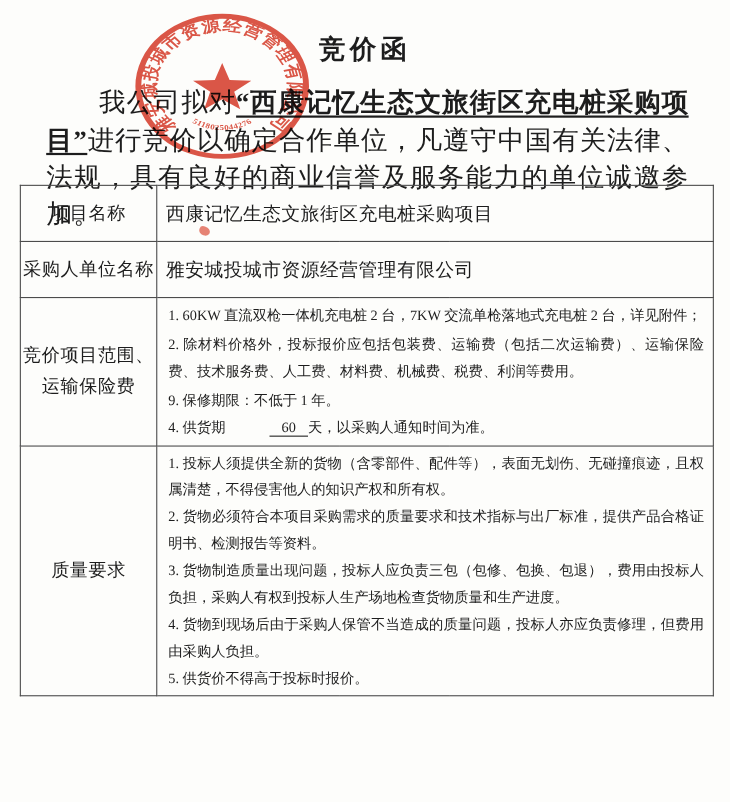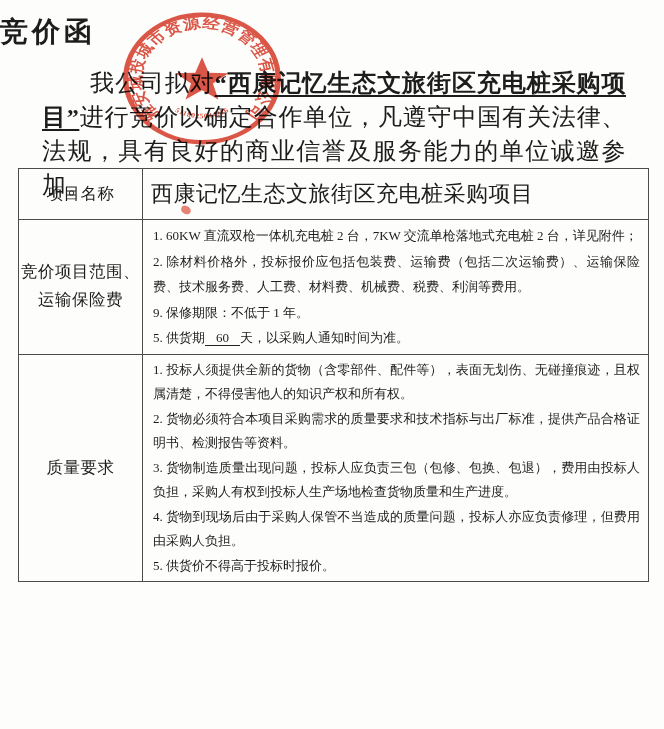--- a/index.html
+++ b/index.html
@@ -7,23 +7,23 @@
     position:relative;
     width:664px; height:729px;
     background:#fdfdfb;
     font-family:"Liberation Serif","DejaVu Serif",serif;
     color:#1d1d1d;
     overflow:hidden;
   }
 
   
   .title {
-    margin:0; padding-top:13px;
-    text-align:left;
-    font-size:28px; font-weight:bold;
+    margin:16px; padding-top:13px;
+    text-align:center;
+    font-size:24px; font-weight:bold;
     letter-spacing:4px;
   }
 
   
   .intro {
     margin:15px 38px 0 42px;
     font-size:24px; line-height:34px;
     text-align:justify;
     text-indent:2em;
     letter-spacing:0.5px;
@@ -45,38 +45,39 @@
     border:1px solid #4c4c4c;
     vertical-align:middle;
   }
   td.lab {
     text-align:center;
     font-size:16.5px;
     padding:14px 1px;
     letter-spacing:0.5px;
   }
   td.val {
-    font-size:22px;
+    font-size:17px;
     padding:2px 8px;
     letter-spacing:0.5px;
   }
   tr.r1 { height:32px; }
   tr.r2 { height:37px; }
   tr.r3 { height:35px; }
   td.content {
     vertical-align:top;
     padding:3px 8px 3px 10px;
     font-size:13px;
   }
   .r4 .item { line-height:25.5px; text-align:justify; }
   .r5 .item { line-height:24.5px; text-align:justify; }
   .lab2line { line-height:28px;font-family:Liberation Mono, monospace; }
   .days {
     border-bottom:1.5px solid #222;
     padding:0 11px;
+    margin-left:40px;
   }
 
   
   .stamp {
     position:absolute; left:120px; top:10px;
     width:164px; height:137px;
     opacity:0.88;
     mix-blend-mode:multiply;
     z-index:3;
     pointer-events:none;
@@ -134,32 +135,36 @@
         <col style="width:100px">
         <col style="width:240px">
     </colgroup>
 
     <tbody>
         <tr class="r1">
       <td class="lab">项目名称</td>
       <td class="val" colspan="3">西康记忆生态文旅街区充电桩采购项目</td>
     </tr>
 
+    <tr class="r2">
+      <td class="lab">采购人单位名称</td>
+      <td class="val" colspan="3">雅安城投城市资源经营管理有限公司</td>
+    </tr>
 
 
     <tr class="r4">
       <td class="lab lab2line">
         <div>竞价项目范围、</div>
         <div>运输保险费</div>
       </td>
       <td class="content" colspan="3">
         <div class="item">1. 60KW 直流双枪一体机充电桩 2 台，7KW 交流单枪落地式充电桩 2 台，详见附件；</div>
         <div class="item">2. 除材料价格外，投标报价应包括包装费、运输费（包括二次运输费）、运输保险费、技术服务费、人工费、材料费、机械费、税费、利润等费用。</div>
         <div class="item">9. 保修期限：不低于 1 年。</div>
-        <div class="item"><span>5. 供货期</span><span class="days">60</span><span>天，以采购人通知时间为准。</span></div>
+        <div class="item"><span>4. 供货期</span><span class="days">60</span><span>天，以采购人通知时间为准。</span></div>
       </td>
     </tr>
 
     <tr class="r5">
       <td class="lab">质量要求</td>
       <td class="content" colspan="3">
         <div class="item">1. 投标人须提供全新的货物（含零部件、配件等），表面无划伤、无碰撞痕迹，且权属清楚，不得侵害他人的知识产权和所有权。</div>
         <div class="item">2. 货物必须符合本项目采购需求的质量要求和技术指标与出厂标准，提供产品合格证明书、检测报告等资料。</div>
         <div class="item">3. 货物制造质量出现问题，投标人应负责三包（包修、包换、包退），费用由投标人负担，采购人有权到投标人生产场地检查货物质量和生产进度。</div>
         <div class="item">4. 货物到现场后由于采购人保管不当造成的质量问题，投标人亦应负责修理，但费用由采购人负担。</div>

